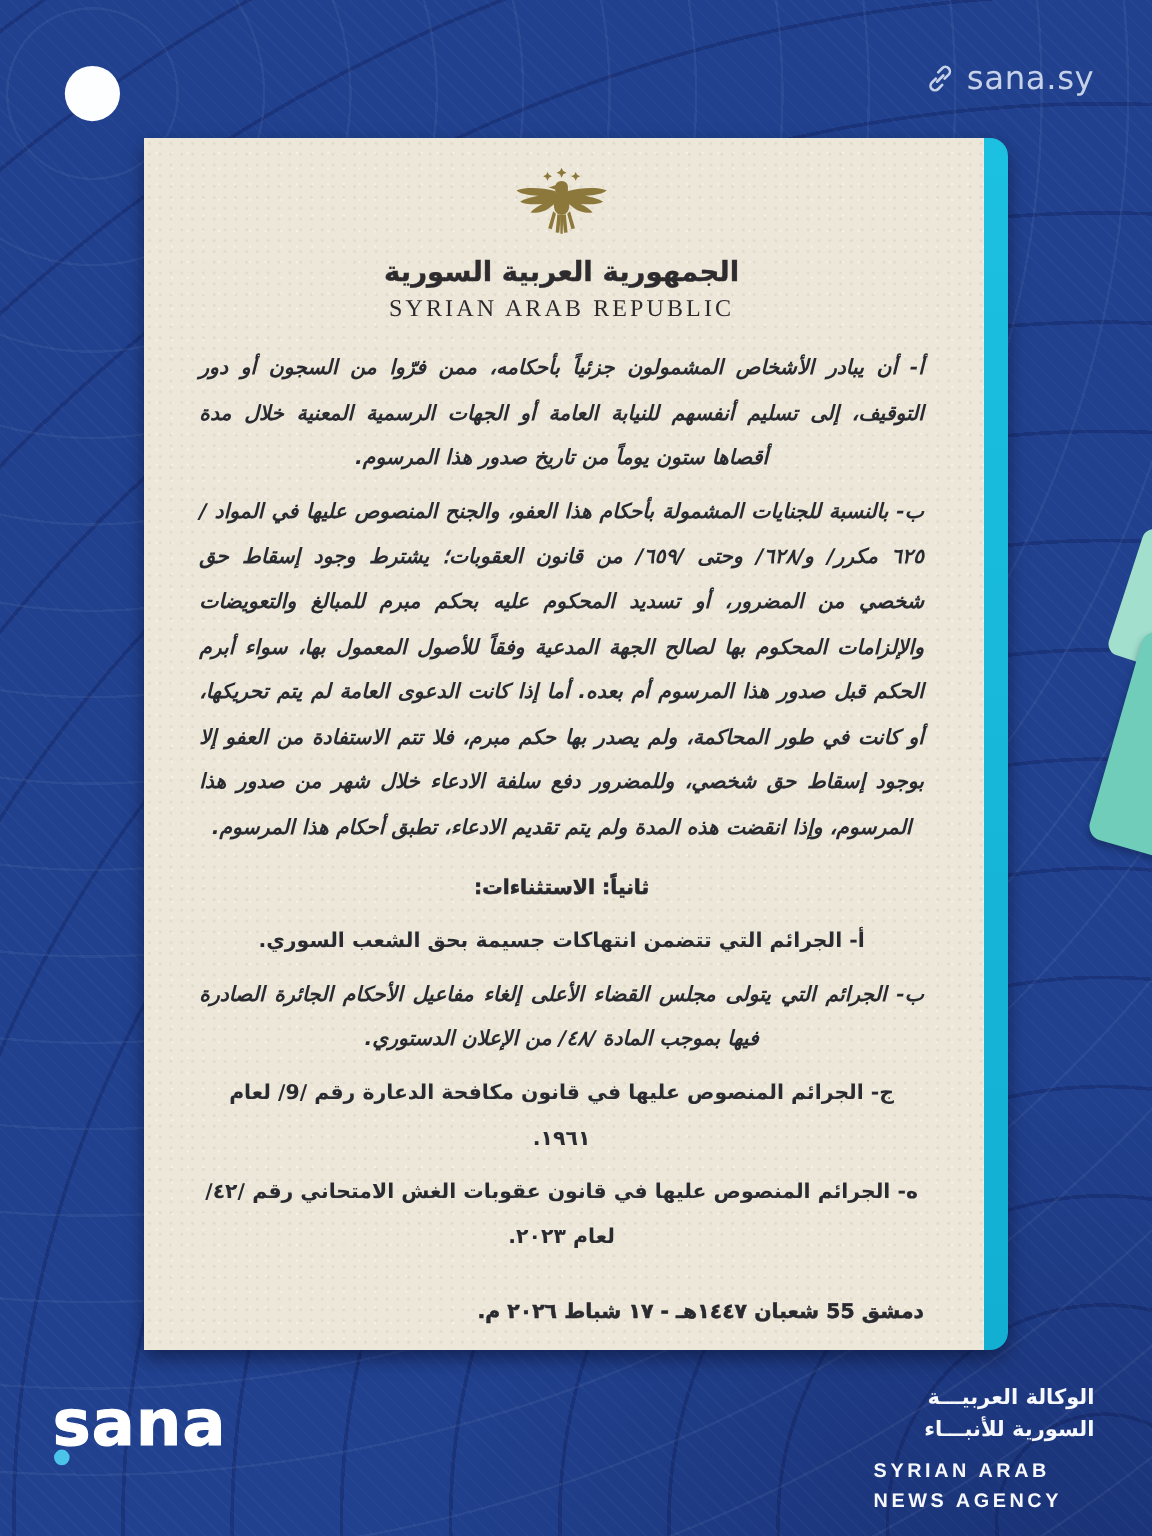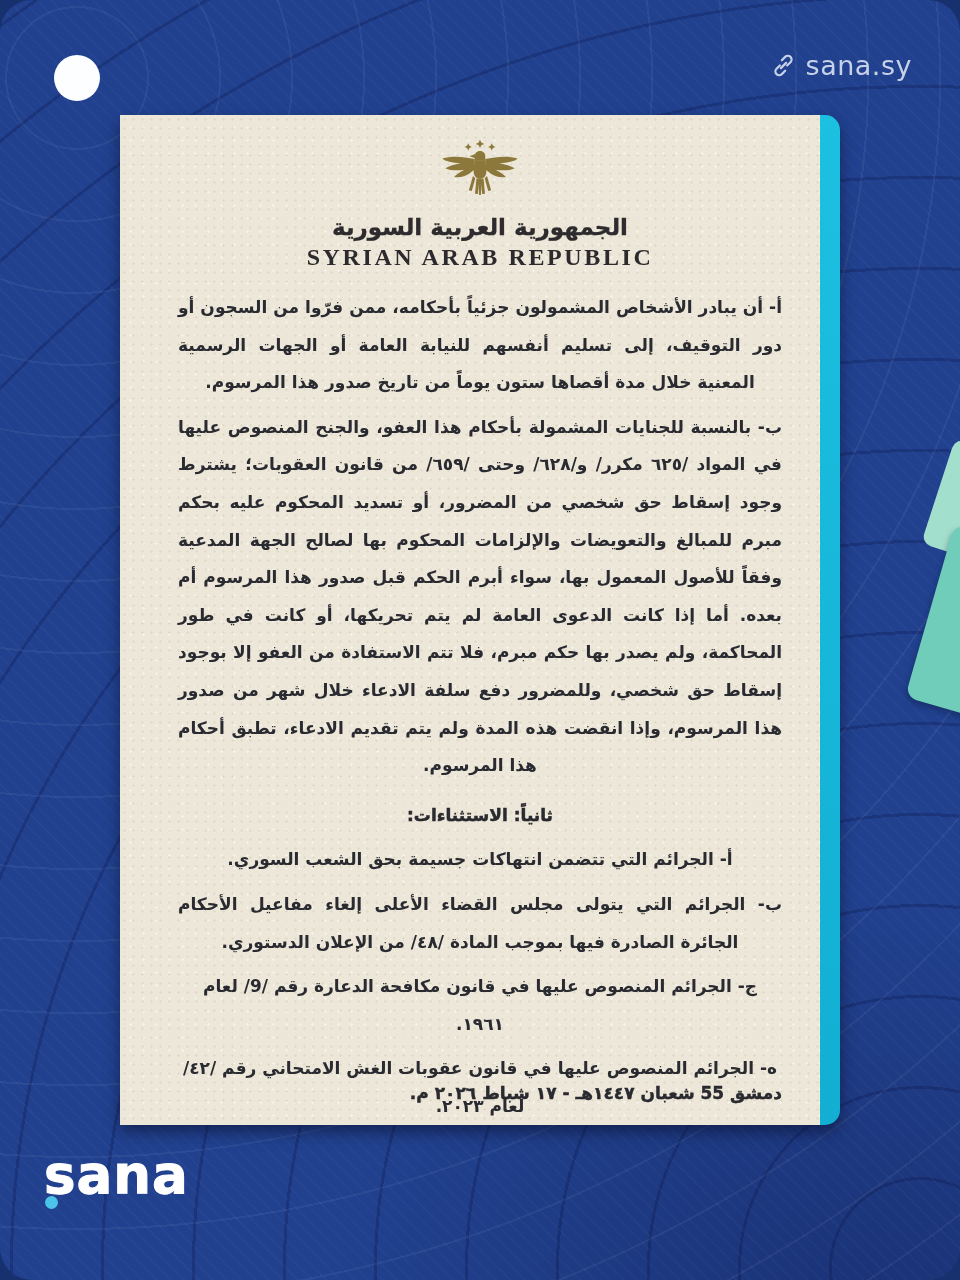--- a/index.html
+++ b/index.html
@@ -1,18 +1,18 @@
 <!DOCTYPE html>
 <html lang="ar"><head>
 <meta charset="utf-8">
 <style>
   html,body{margin:0;padding:0;background:#17306e;}
   .stage{position:relative;width:960px;height:1280px;overflow:hidden;
     background-color:#21418f;
-    font-family:"DejaVu Sans",sans-serif;border-radius:32px;}
+    font-family:"DejaVu Sans",sans-serif;}
   
   .bg-rings{position:absolute;inset:0;
     background:
       repeating-radial-gradient(circle at 77px 78px, rgba(255,255,255,0) 0 70px, rgba(255,255,255,.05) 70px 72px),
       repeating-radial-gradient(circle at 920px 1268px, rgba(10,18,70,0) 0 88px, rgba(10,18,70,.28) 88px 91px),
       radial-gradient(900px 700px at 92% 104%, rgba(10,16,58,.30), rgba(0,0,0,0) 65%);
   }
   .bg-diagonals{position:absolute;inset:0;
     background:repeating-linear-gradient(45deg, rgba(255,255,255,.022) 0 1.5px, rgba(255,255,255,0) 1.5px 10px);}
   .logo-mark{position:absolute;left:54px;top:55px;width:46px;height:46px;border-radius:50%;background:#fcfeff;}
@@ -28,39 +28,39 @@
   .paper{position:absolute;left:120px;top:115px;width:720px;height:1010px;
     filter:drop-shadow(0 7px 8px rgba(8,12,40,.55));}
   .cyan-edge{position:absolute;right:0;top:0;width:40px;height:100%;
     background:linear-gradient(#1cc0e0,#12afd3);border-radius:0 15px 15px 0;}
   .sheet{position:absolute;left:0;top:0;width:700px;height:100%;
     background-color:#ece7d9;
     background-image:
       radial-gradient(rgba(165,155,125,.16) 1px, rgba(0,0,0,0) 1.3px),
       radial-gradient(rgba(255,255,255,.45) 1px, rgba(0,0,0,0) 1.3px);
     background-size:9px 9px,13px 13px;background-position:0 0,4px 6px;}
-  .doc-inner{position:absolute;left:12px;top:0;width:680px;height:100%;box-sizing:border-box;
+  .doc-inner{position:absolute;left:0;top:0;width:680px;height:100%;box-sizing:border-box;
     padding:24px 30px 0 46px;direction:rtl;color:#2a2a31;overflow:hidden;}
   .emblem{text-align:center;}
   .emblem svg{display:inline-block;}
   .title-ar{text-align:center;font-size:23px;font-weight:bold;color:#2e2b2e;line-height:32px;margin-top:2px;
     -webkit-text-stroke:.3px #2e2b2e;}
-  .title-en{text-align:center;direction:ltr;font-family:"Liberation Serif",serif;font-size:24px;
-    letter-spacing:2.6px;color:#2c2a2d;line-height:28px;font-weight:bold;}
+  .title-en{text-align:center;direction:ltr;font-family:"Liberation Serif",serif;font-size:20px;
+    letter-spacing:2.6px;color:#2c2a2d;line-height:28px;}
   .doc-body{font-size:17px;font-weight:bold;line-height:37.6px;margin-top:18px;}
   .doc-body p{margin:0 0 7px 0;}
-  .p-just{text-align:justify;text-align-last:center;}
+  .p-just{text-align:justify;text-align-last:center;font-style:italic;}
   .p-right{text-align:center;}
   .h{-webkit-text-stroke:.45px #26242a;margin-top:12px !important;}
   .doc-date{position:absolute;right:30px;bottom:22px;font-size:17px;font-weight:bold;
     -webkit-text-stroke:.4px #26242a;direction:rtl;}
   
   .footer-left{position:absolute;left:44px;top:1146px;color:#ffffff;line-height:1;}
   .wm-ar{font-size:43px;font-weight:bold;letter-spacing:2px;-webkit-text-stroke:1px #fff;}
-  .wm-en{position:relative;margin-top:2px;font-size:53px;font-weight:bold;letter-spacing:1px;
+  .wm-en{position:relative;margin-top:14px;font-size:53px;font-weight:bold;letter-spacing:1px;
     -webkit-text-stroke:1px #fff;}
   .wm-dot{position:absolute;left:1px;bottom:-8px;width:13px;height:13px;border-radius:50%;background:#4cc3e8;}
   .footer-right{position:absolute;right:48px;top:1152px;width:184px;color:#f6f8fc;}
   .fr-ar{direction:rtl;text-align:right;font-size:17.5px;font-weight:bold;line-height:27px;}
   .fr-en{direction:ltr;text-align:left;font-size:16.5px;font-weight:bold;letter-spacing:3px;
     line-height:25px;font-family:"Liberation Sans",sans-serif;}
   .fr-en.first{margin-top:8px;}
 </style>
 </head>
 <body>
@@ -127,13 +127,19 @@
     </div>
   </div>
 
   <div class="footer-left">
     <div class="wm-en">
       <span class="wm-dot"></span>
       <span>sana</span>
     </div>
   </div>
 
+  <div class="footer-right">
+    <div class="fr-ar">الوكالة العربيـــة</div>
+    <div class="fr-ar">السورية للأنبـــاء</div>
+    <div class="fr-en first">SYRIAN ARAB</div>
+    <div class="fr-en">NEWS AGENCY</div>
+  </div>
 </div>
 
 </body></html>

